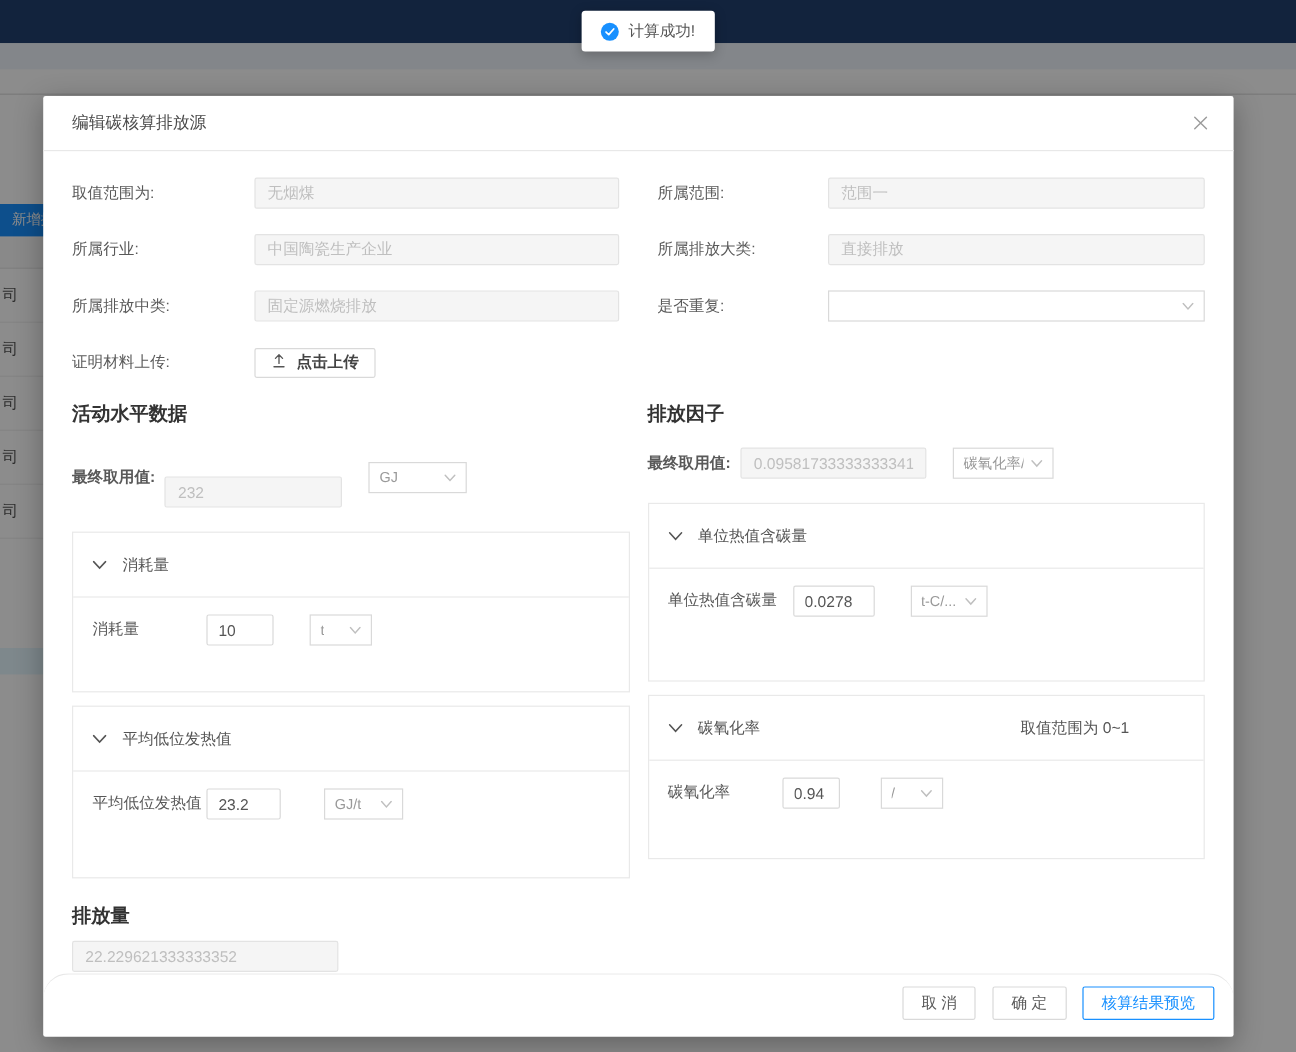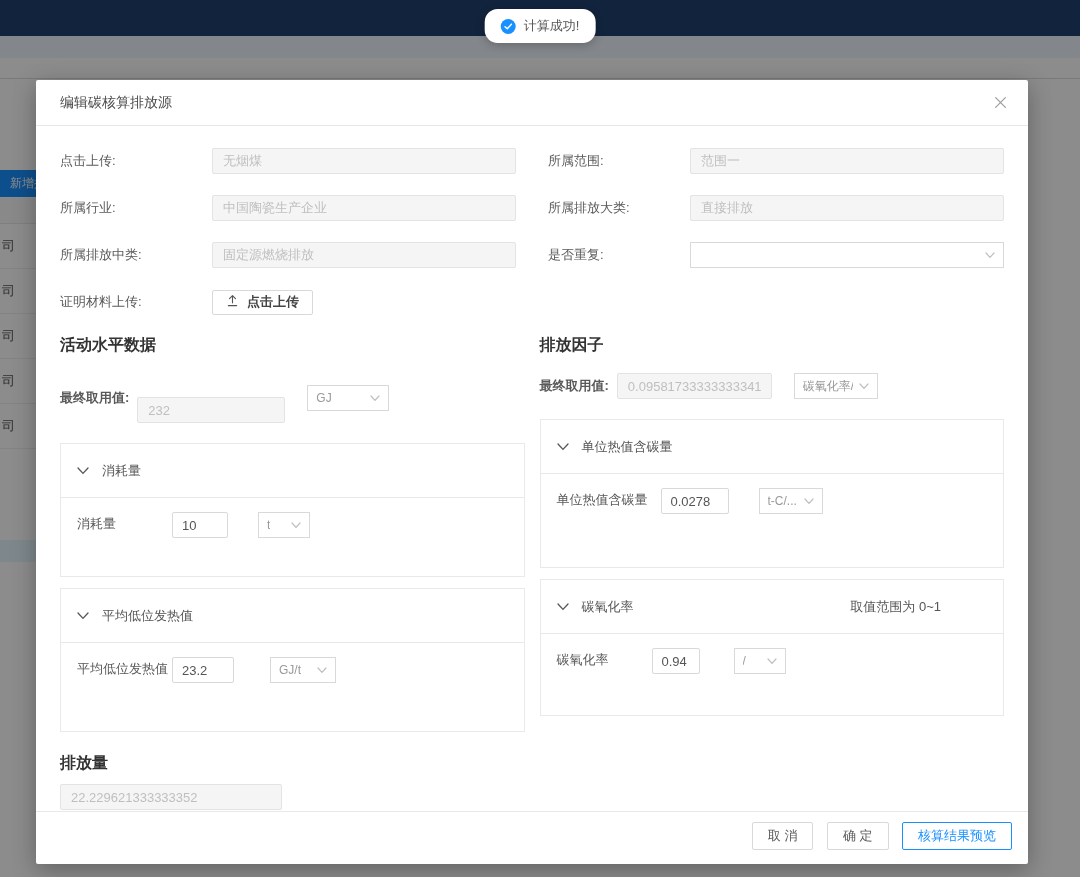--- a/index.html
+++ b/index.html
@@ -16,33 +16,33 @@
   .bg-table-hdr { position:absolute; left:0; top:198px; width:40px; height:26px; background:#fafafa; border-bottom:1px solid #e8e8e8; }
   .bg-row { position:absolute; left:0; width:40px; height:45px; border-bottom:1px solid #efefef;
             color:#555; font-size:13px; padding:13px 0 0 2px; }
   .bg-selrow { position:absolute; left:0; top:540px; width:40px; height:22px; background:#e6f7ff; }
 
   
   .mask { position:absolute; left:0; top:0; width:100%; height:100%; background:rgba(0,0,0,0.45); z-index:10; }
 
   
   .toast { position:absolute; top:9px; left:50%; transform:translateX(-50%); z-index:40; background:#fff;
-           border-radius:13px; box-shadow:0 2px 10px rgba(0,0,0,0.22); padding:8px 16px; display:flex;
+           border-radius:3px; box-shadow:0 2px 10px rgba(0,0,0,0.22); padding:8px 16px; display:flex;
            align-items:center; gap:8px; font-size:13px; color:#555; white-space:nowrap; }
   .toast-icon { width:15px; height:15px; border-radius:50%; background:#1890ff; display:flex;
                 align-items:center; justify-content:center; flex:none; }
 
   
   .modal { position:absolute; left:36px; top:80px; width:992px; height:784px; background:#fff; z-index:20;
            box-shadow:0 6px 24px rgba(0,0,0,0.3); display:flex; flex-direction:column; border-radius:2px; }
   .modal-header { padding:14px 24px 13px; border-bottom:1px solid #e8e8e8; font-size:14px; color:#4a4a4a; position:relative; flex:none; }
   .modal-close { position:absolute; right:19px; top:13px; width:18px; height:18px; cursor:pointer;
                  display:flex; align-items:center; justify-content:center; }
   .modal-body { flex:1; padding:22px 24px 0; overflow:hidden; }
-  .modal-footer { border-top:1px solid #e8e8e8; padding:10px 16px 14px; text-align:right; flex:none; }
+  .modal-footer { border-top:1px solid #e8e8e8; padding:10px 16px 14px; text-align:right; flex:none;border-radius:21px; }
 
   
   .form-grid { display:grid; grid-template-columns:1fr 1fr; column-gap:32px; }
   .field { display:flex; align-items:center; height:26px; margin-bottom:21px; }
   .field.last { margin-bottom:20px; }
   .field-label { width:152px; font-size:13px; color:#595959; flex:none; }
   .col-right .field-label { width:142px; }
   .txt-input { height:26px; border:1px solid #e3e3e3; background:#f5f5f5; color:#bfbfbf; font-size:13px;
                padding:0 10px; width:100%; border-radius:2px; font-family:Liberation Sans, sans-serif; outline:none; }
   .select { height:26px; border:1px solid #d9d9d9; background:#fff; border-radius:0; display:flex;
@@ -108,21 +108,21 @@
         </svg>
     </span>
   </div>
 
   <div class="modal-body">
 
     
     <div class="form-grid">
       <div class="col-left">
         <div class="field">
-          <span class="field-label">点击上传:</span>
+          <span class="field-label">取值范围为:</span>
           <input class="txt-input" readonly="" value="无烟煤" style="">
         </div>
         <div class="field">
           <span class="field-label">所属行业:</span>
           <input class="txt-input" readonly="" value="中国陶瓷生产企业" style="">
         </div>
         <div class="field">
           <span class="field-label">所属排放中类:</span>
           <input class="txt-input" readonly="" value="固定源燃烧排放" style="">
         </div>

